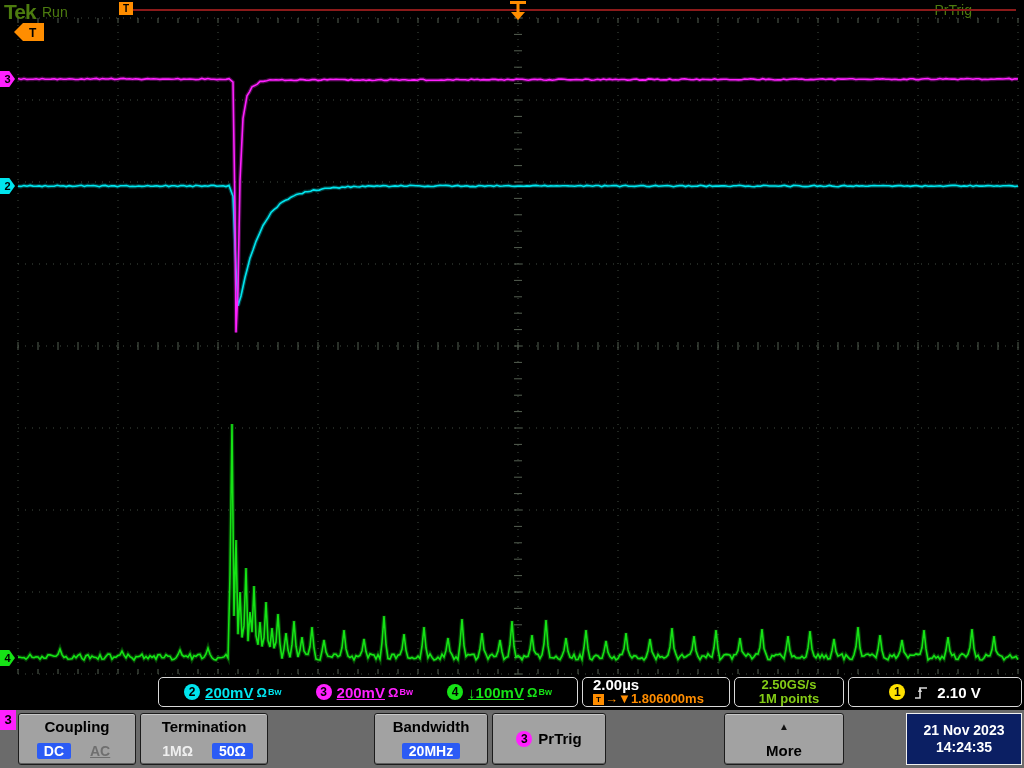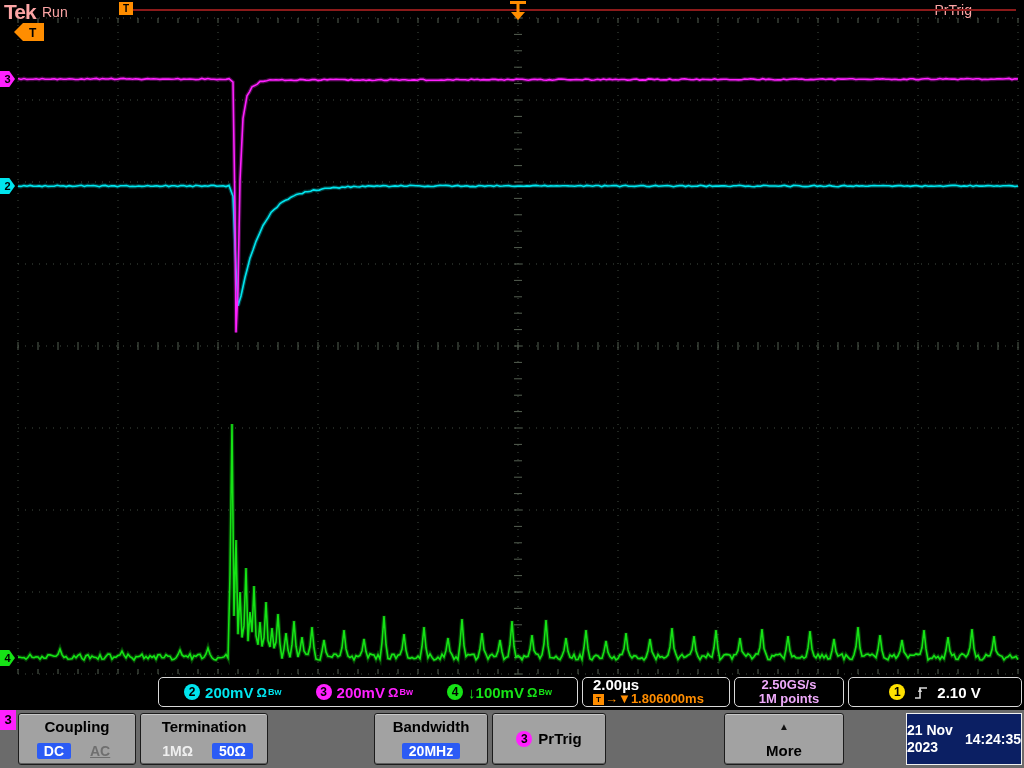--- a/index.html
+++ b/index.html
@@ -1,68 +1,68 @@
 <!DOCTYPE html>
 <html><head>
 <meta charset="utf-8">
 <style>
   html,body{margin:0;padding:0;background:#000;}
   #screen{position:relative;width:1024px;height:768px;background:#000;overflow:hidden;
           font-family:"Liberation Sans",sans-serif;}
   
-  .hdr{position:absolute;color:#fca5a5;}
+  .hdr{position:absolute;color:#4d7c0f;}
   #logo{left:4px;top:0px;font-size:21px;font-weight:bold;letter-spacing:-1px;}
   #run{left:42px;top:4px;font-size:14px;}
   #prtrig{right:52px;top:2px;font-size:14px;}
   #recordbar{position:absolute;left:133px;top:9px;width:883px;height:2px;background:#8b1a1a;}
   #rec-trig{position:absolute;left:119px;top:2px;width:14px;height:13px;background:#ff8d00;
             color:#000;font:bold 10px/13px "Liberation Sans",sans-serif;text-align:center;}
   
   .chbadge{position:absolute;left:0;width:15px;height:16px;color:#000;
            font:bold 11px/16px "Liberation Sans",sans-serif;text-align:center;
            clip-path:polygon(0 0,62% 0,100% 50%,62% 100%,0 100%);}
   
   .box{position:absolute;top:677px;height:30px;border:1px solid #d9d9d9;border-radius:5px;
        background:#000;box-sizing:border-box;display:flex;align-items:center;}
   .badge{display:inline-block;width:16px;height:16px;border-radius:50%;color:#000;
          font:bold 12px/16px "Liberation Sans",sans-serif;text-align:center;flex:0 0 auto;}
   .b-cyan{background:#00e5ee}.b-mag{background:#ff20ff}.b-grn{background:#16e316}.b-yel{background:#ffe100}
   .c-cyan{color:#00e5ee}.c-mag{color:#ff20ff}.c-grn{color:#16e316}
-  .rv{font-weight:bold;font-size:15px;margin-left:5px;}
+  .rv{font-weight:bold;font-size:15px;margin-left:5px;text-decoration:underline;}
   .ohm{font-size:13px;font-weight:bold;margin-left:3px;}
   .bw{font-size:9px;font-weight:bold;vertical-align:super;margin-left:1px;}
   .chgrp{display:flex;align-items:center;}
   #box-ch{left:158px;width:420px;justify-content:space-around;padding:0 8px;}
   #box-tb{left:582px;width:148px;flex-direction:column;align-items:flex-start;justify-content:center;padding-left:10px;}
   #tb-scale{color:#fff;font-weight:bold;font-size:15px;line-height:14px;}
   #tb-delay{color:#ff8d00;font-weight:bold;font-size:13px;line-height:14px;display:flex;align-items:center;}
   .tbox{display:inline-block;width:11px;height:11px;background:#ff8d00;color:#000;
         font:bold 8px/11px "Liberation Sans",sans-serif;text-align:center;margin-right:1px;}
   #box-acq{left:734px;width:110px;flex-direction:column;justify-content:center;}
-  #box-acq div{color:#f0abfc;font-weight:bold;font-size:13px;line-height:14px;}
+  #box-acq div{color:#84cc16;font-weight:bold;font-size:13px;line-height:14px;}
   #box-trig{left:848px;width:174px;justify-content:center;gap:9px;}
   #trig-level{color:#fff;font-weight:bold;font-size:15px;}
   
   #menubar{position:absolute;left:0;top:710px;width:1024px;height:58px;background:#6b6b6b;}
   #ch-tab{position:absolute;left:0;top:710px;width:16px;height:20px;background:#ff20ff;
           color:#000;font:bold 13px/20px "Liberation Sans",sans-serif;text-align:center;}
   .mbtn{position:absolute;top:713px;height:52px;background:#a2a2a2;border:1px solid #1c1c1c;
         border-radius:3px;box-sizing:border-box;display:flex;flex-direction:column;
         align-items:center;justify-content:space-between;padding:4px 4px 5px 4px;
         box-shadow:inset 0 1px 0 #c8c8c8, inset 0 -1px 0 #5e5e5e;cursor:pointer;}
   .mtitle{color:#000;font-weight:bold;font-size:15px;}
   .optrow{display:flex;gap:12px;align-items:center;}
   .opt{font-weight:bold;font-size:14px;padding:0 7px;border-radius:2px;color:#efefef;}
   .opt.sel{background:#2b5bf5;color:#fff;}
   .opt.dis{color:#6f6f6f;text-decoration:underline;}
   .mbtn.centered{justify-content:center;flex-direction:row;gap:6px;}
   #btn-more .arrow{color:#111;font-size:10px;line-height:10px;margin-top:4px;}
   #datetime{position:absolute;left:906px;top:713px;width:116px;height:52px;background:#0b1f63;
             border:1px solid #f0f0f0;box-sizing:border-box;color:#fff;font-weight:bold;font-size:14px;
-            display:flex;align-items:center;justify-content:center;line-height:17px;}
+            display:flex;flex-direction:column;align-items:center;justify-content:center;line-height:17px;}
   svg.overlay{position:absolute;left:0;top:0;pointer-events:none;}
 </style>
 </head>
 <body>
 
 <div id="screen">
 
   <svg class="overlay" id="scope" width="1024" height="768">
       <g stroke="#414b41" stroke-width="1" stroke-dasharray="1 6">
         <line x1="18" y1="18" x2="18" y2="674"></line>

